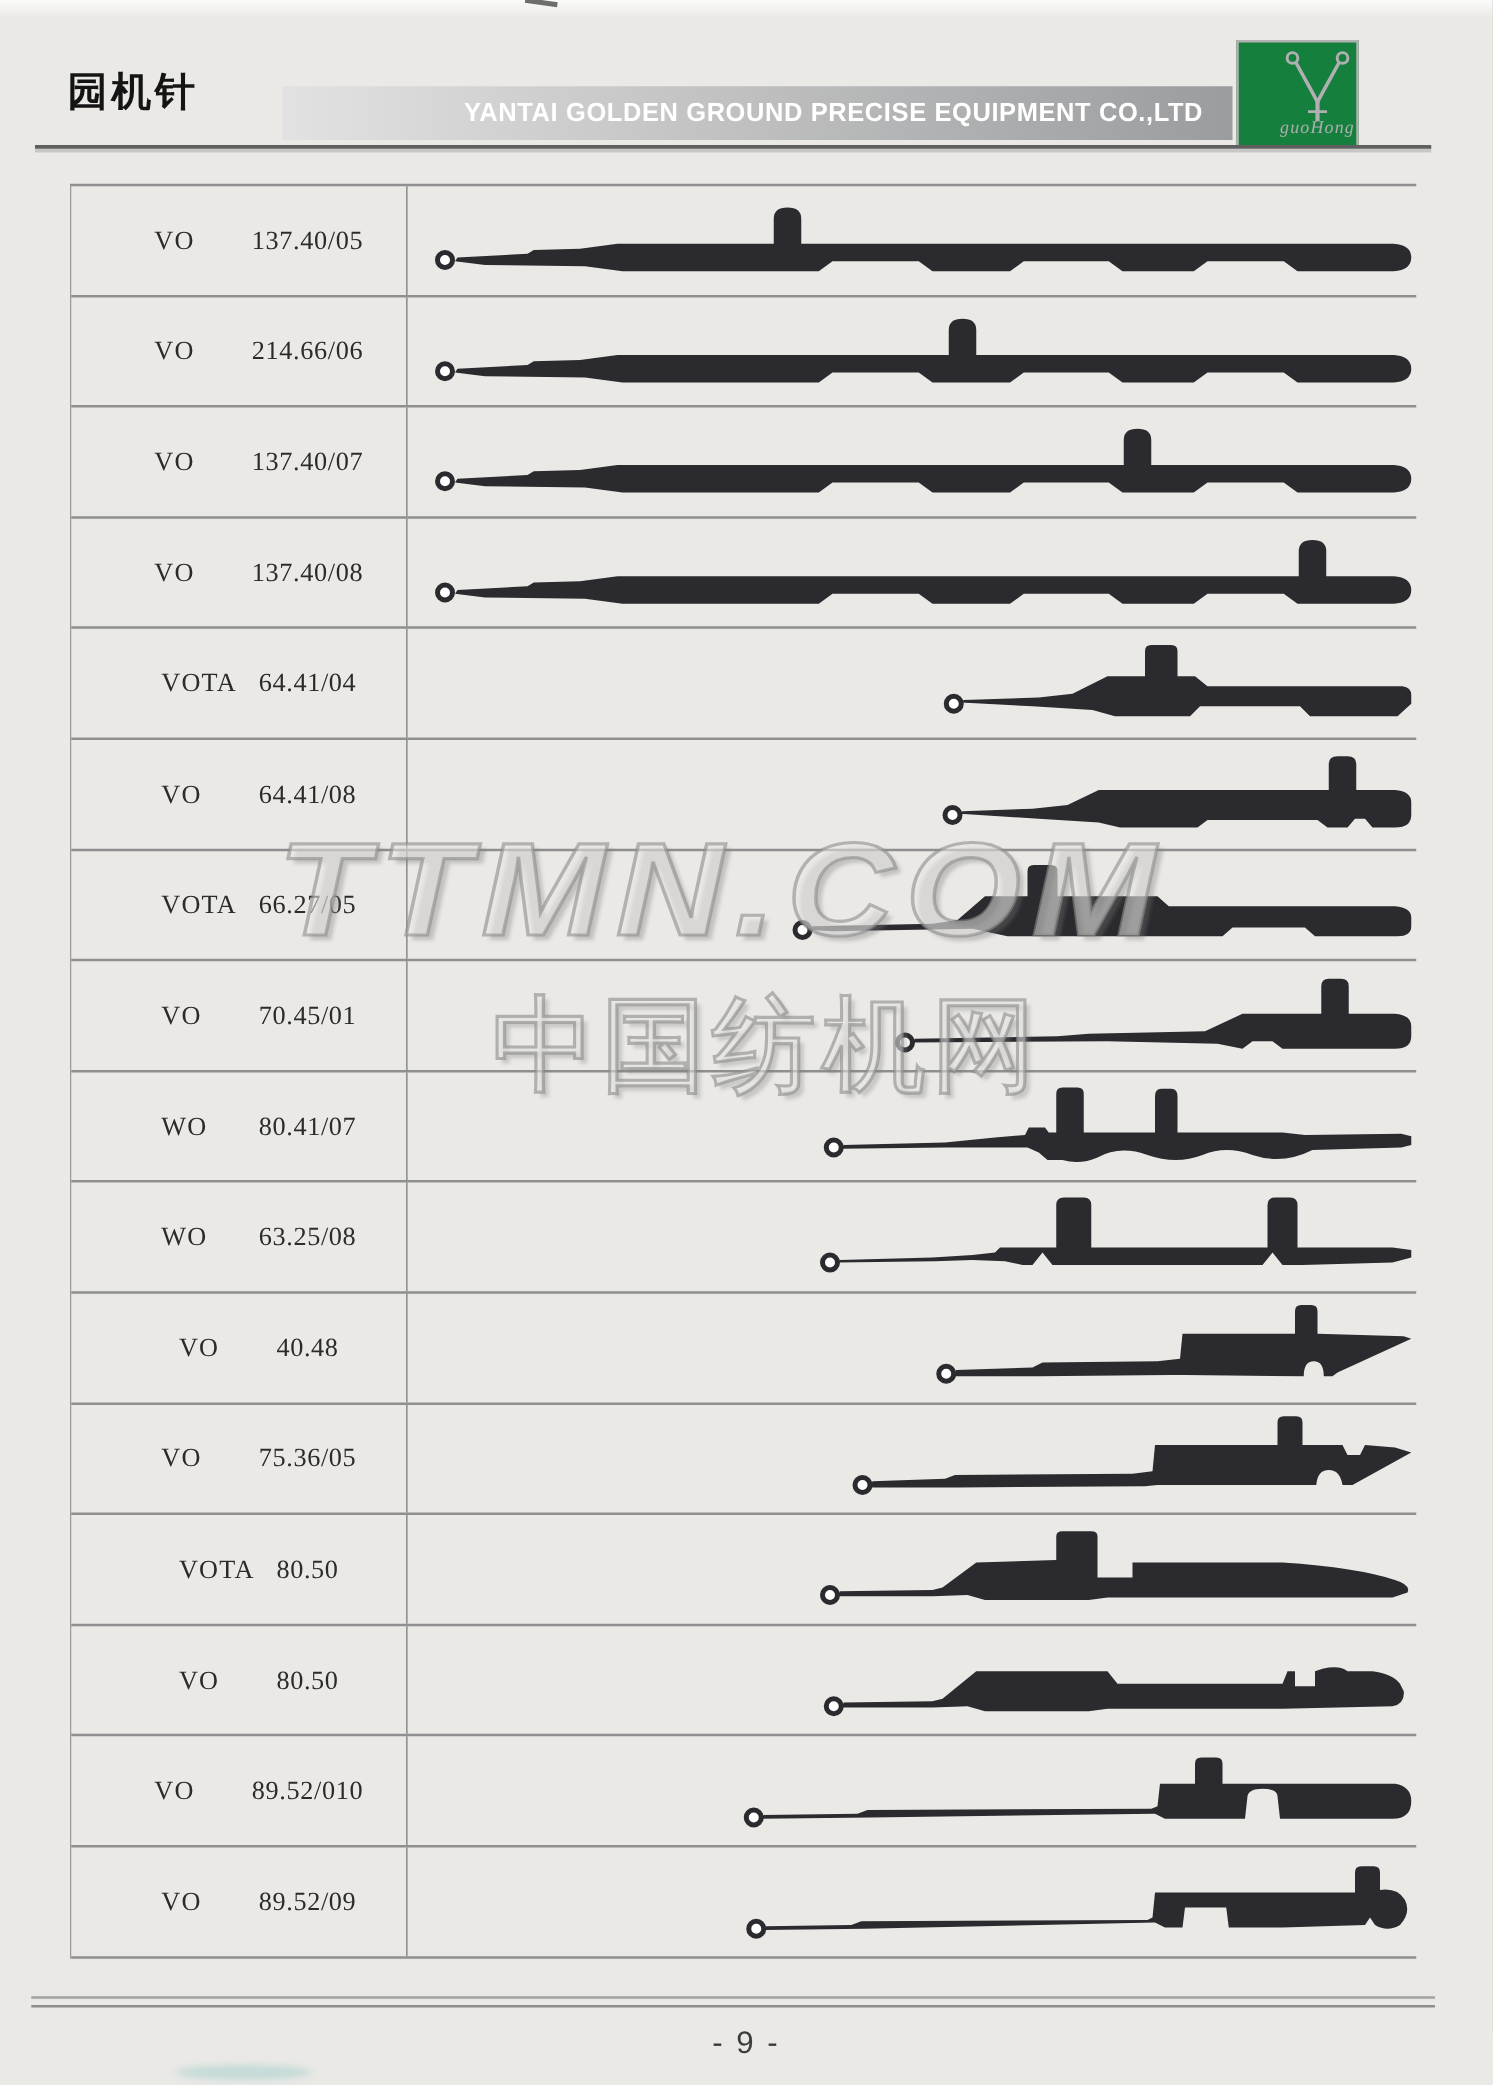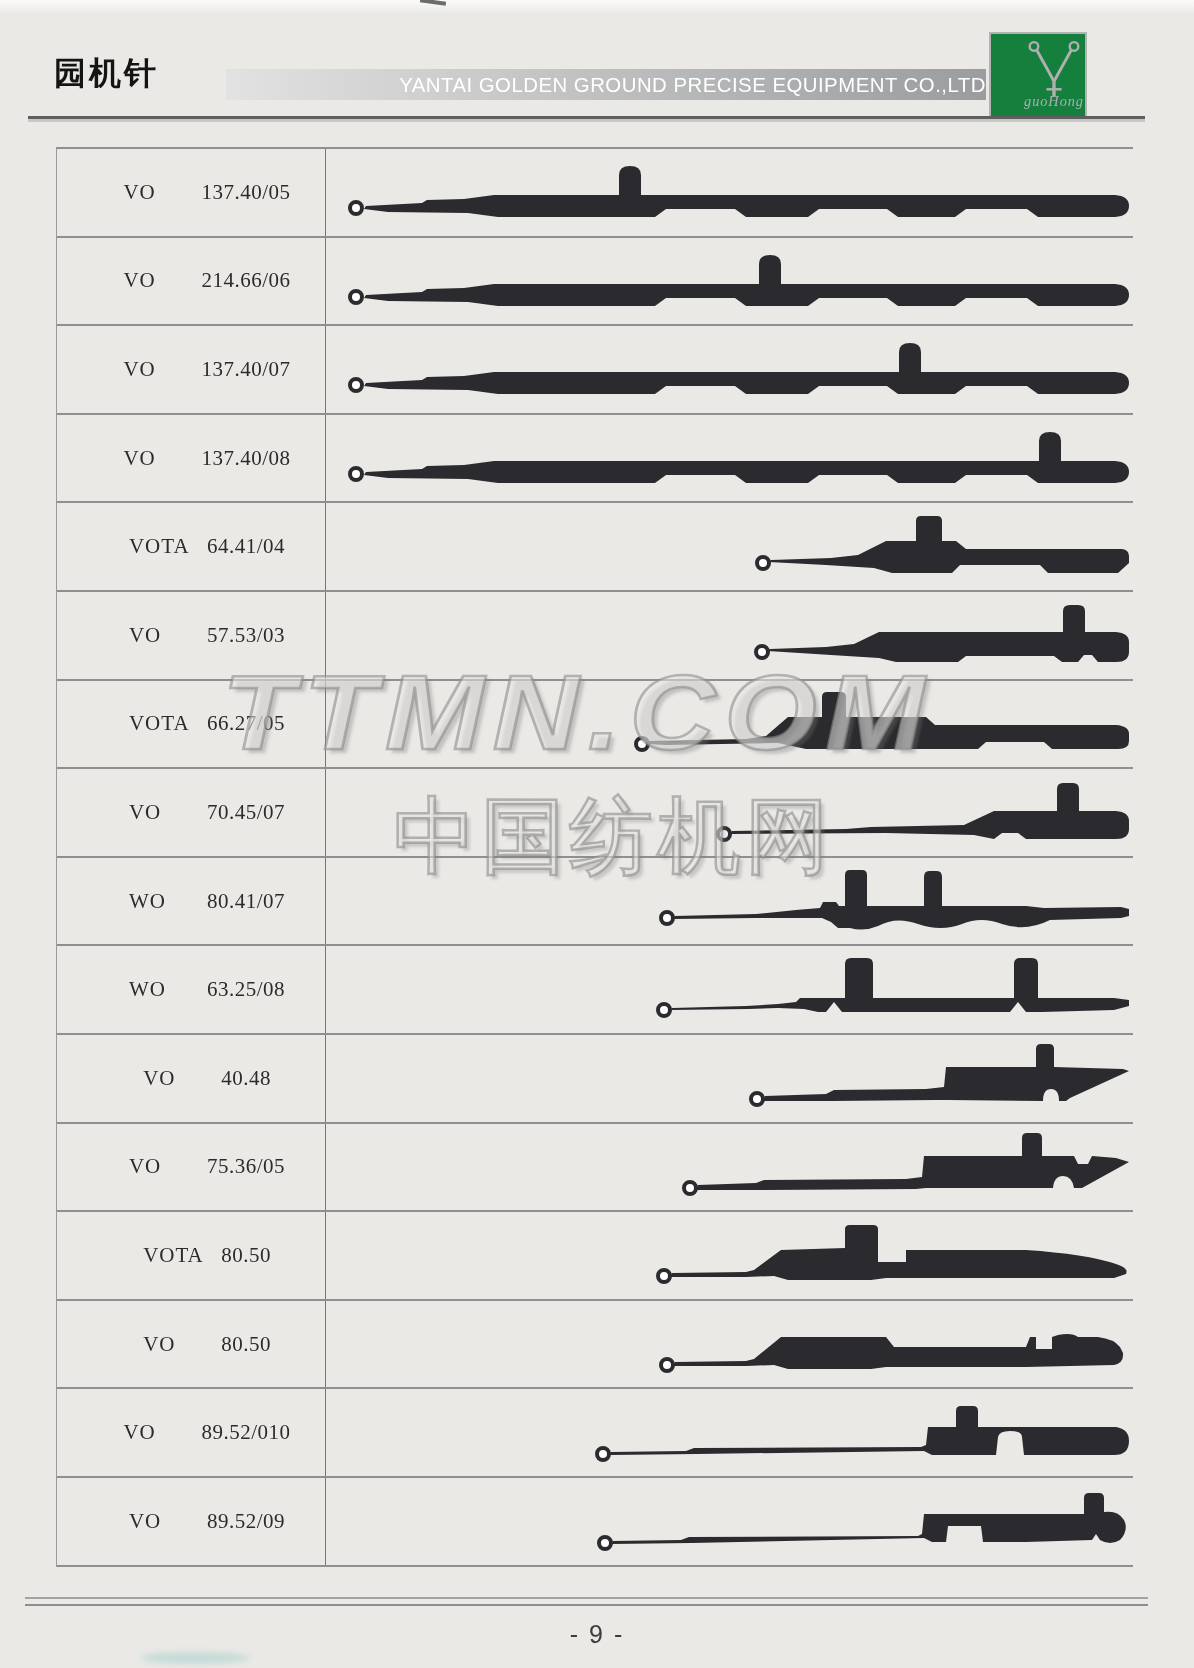--- a/index.html
+++ b/index.html
@@ -12,24 +12,24 @@
     content:""; position:absolute; left:0; top:0; width:100%; height:14px;
     background:linear-gradient(#fbfbf9,#eae9e6); pointer-events:none;
   }
   
   .title-cn{
     position:absolute; left:54px; top:52px;
     font-size:32px; font-weight:700; color:#141414; letter-spacing:3px;
     font-family:Liberation Sans, sans-serif;
   }
   .company-bar{
-    position:absolute; left:226px; top:69px; width:760px; height:31px;
+    position:absolute; left:226px; top:69px; width:760px; height:43px;
     background:linear-gradient(to right,#e2e2e2 0%, #c9c9c9 35%, #9a9c9e 100%);
     display:flex; align-items:center; justify-content:flex-end;
-    padding-right:0; box-sizing:border-box;
+    padding-right:24px; box-sizing:border-box;font-weight:bold;
   }
   .company-bar span{
     color:#ffffff; font-size:21px; letter-spacing:0.5px;
     transform:scaleX(0.97); transform-origin:right center; white-space:nowrap;
   }
   .logo-box{
     position:absolute; left:989px; top:32px; width:98px; height:86px;
     border:2px solid #b2b2b2; background:#15803d; box-sizing:border-box;padding-left:16px;
   }
   .header-rule{
@@ -177,21 +177,21 @@
         <div class="needle-cell">
           <svg viewBox="0 0 805 88" class="needle">
             <path d="M 445,49 L 505,47 L 532,44 L 560,30 L 590,30 L 590,10 Q 590,5 595,5 L 611,5 Q 616,5 616,10 L 616,30 L 630,30 L 640,38 L 796,38 Q 803,39 803,45 L 803,52 L 792,62 L 722,62 L 714,54 L 634,54 L 626,62 L 566,62 L 548,57 L 500,54 L 443,51 Z" fill="#2b2b2f"></path>
             <circle cx="437" cy="52" r="6" fill="#ffffff" stroke="#2b2b2f" stroke-width="4"></circle>
           </svg>
         </div>
       </div>
       <div class="row">
         <div class="label-cell">
           <span class="type">VO</span>
-          <span class="model">57.53/03</span>
+          <span class="model">64.41/08</span>
         </div>
         <div class="needle-cell">
           <svg viewBox="0 0 805 88" class="needle">
             <path d="M 444,49 L 500,47 L 528,44 L 553,32 L 737,32 L 737,11 Q 737,5 744,5 L 752,5 Q 759,5 759,11 L 759,32 L 790,32 Q 803,33 803,42 L 803,52 Q 803,62 790,62 L 772,62 L 766,55 L 758,55 L 752,62 L 736,62 L 728,56 L 640,56 L 632,62 L 570,62 L 553,58 L 505,55 L 442,51 Z" fill="#2b2b2f"></path>
             <circle cx="436" cy="52" r="6" fill="#ffffff" stroke="#2b2b2f" stroke-width="4"></circle>
           </svg>
         </div>
       </div>
       <div class="row">
         <div class="label-cell">
@@ -201,21 +201,21 @@
         <div class="needle-cell">
           <svg viewBox="0 0 805 88" class="needle">
             <path d="M 324,52 L 420,50 L 440,47 L 462,28 L 496,28 L 496,8 Q 496,3 501,3 L 515,3 Q 520,3 520,8 L 520,28 L 600,28 L 609,36 L 790,36 Q 803,37 803,45 L 803,52 Q 803,60 792,60 L 726,60 L 718,53 L 660,53 L 652,60 L 480,60 L 452,54 L 340,56 L 322,55 Z" fill="#2b2b2f"></path>
             <circle cx="316" cy="55" r="6" fill="#ffffff" stroke="#2b2b2f" stroke-width="4"></circle>
           </svg>
         </div>
       </div>
       <div class="row">
         <div class="label-cell">
           <span class="type">VO</span>
-          <span class="model">70.45/07</span>
+          <span class="model">70.45/01</span>
         </div>
         <div class="needle-cell">
           <svg viewBox="0 0 805 88" class="needle">
             <path d="M 406,54 L 520,52 L 545,50 L 638,48 L 668,34 L 731,34 L 731,12 Q 731,6 737,6 L 747,6 Q 753,6 753,12 L 753,34 L 790,34 Q 803,35 803,44 L 803,52 Q 803,62 790,62 L 700,62 L 692,56 L 676,56 L 668,62 L 648,58 L 560,56 L 404,57 Z" fill="#2b2b2f"></path>
             <circle cx="398" cy="57" r="6" fill="#ffffff" stroke="#2b2b2f" stroke-width="4"></circle>
           </svg>
         </div>
       </div>
       <div class="row">
         <div class="label-cell">

